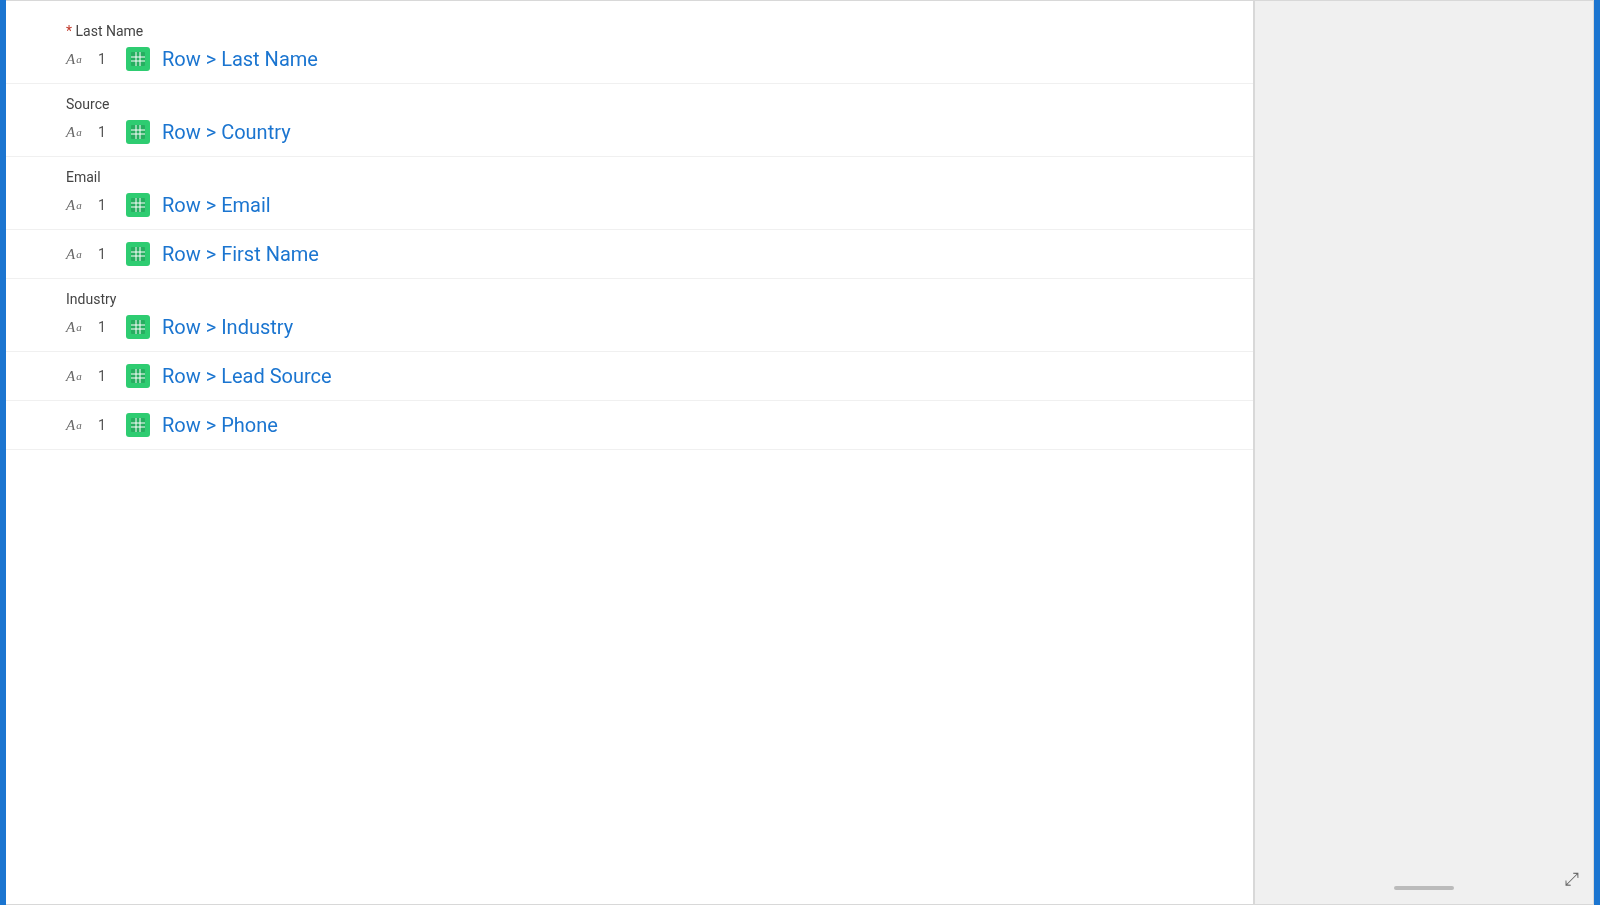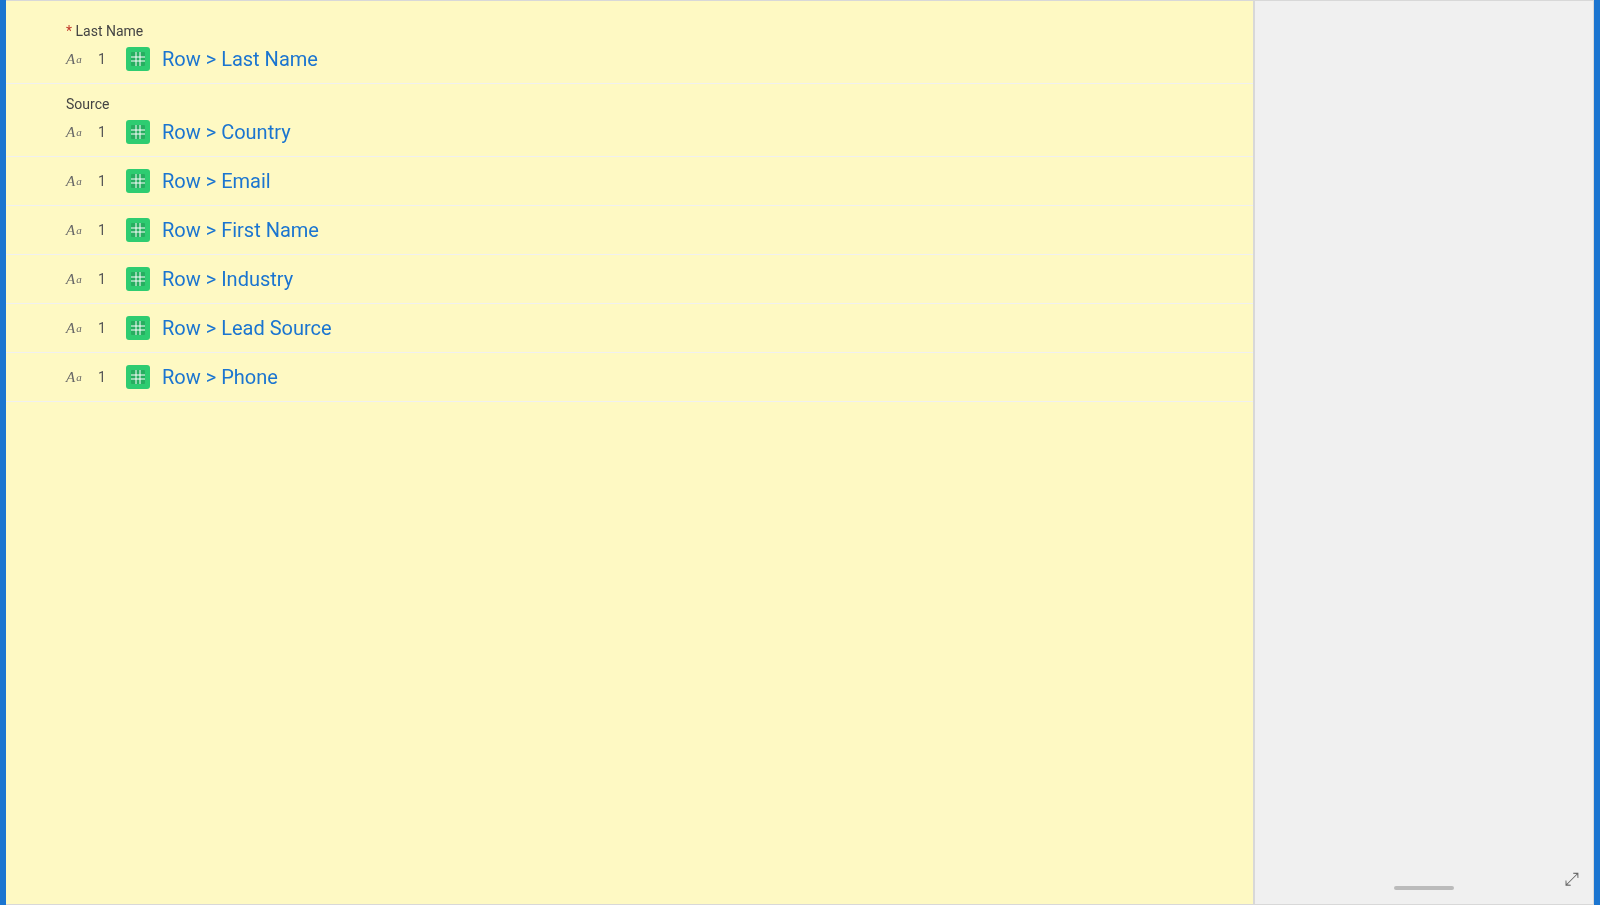--- a/index.html
+++ b/index.html
@@ -25,21 +25,21 @@
     }
 
     .left-border {
       width: 6px;
       background: #1b75d0;
       flex-shrink: 0;
     }
 
     .content-panel {
       flex: 1;
-      background: #fef9c3;
+      background: #ffffff;
       border: 1px solid #d8d8d8;
       border-left: none;
       overflow-y: auto;
       padding: 10px 0 20px 0;
       position: relative;
     }
 
     .right-panel {
       width: 340px;
       background: #f0f0f0;
@@ -195,20 +195,21 @@
     <line x1="1" y1="6" x2="15" y2="6" stroke="white" stroke-width="1"></line>
     <line x1="1" y1="10" x2="15" y2="10" stroke="white" stroke-width="1"></line>
     <line x1="6" y1="1" x2="6" y2="15" stroke="white" stroke-width="1"></line>
     <line x1="10" y1="1" x2="10" y2="15" stroke="white" stroke-width="1"></line>
   </svg>
           </div>
           <a class="field-link" href="#">Row &gt; Country</a>
         </div>
       </div>
       <div class="field-group">
+        <div class="field-label">Email</div>
         <div class="field-row">
           <div class="type-icon">
             <span class="aa-big">A</span>
             <span class="aa-small">a</span>
           </div>
           <span class="row-number">1</span>
           <div class="spreadsheet-icon">
             <svg viewBox="0 0 16 16" fill="none" xmlns="http://www.w3.org/2000/svg">
     <rect x="1" y="1" width="14" height="14" rx="1" fill="#27ae60"></rect>
     <line x1="1" y1="6" x2="15" y2="6" stroke="white" stroke-width="1"></line>
@@ -233,20 +234,21 @@
     <line x1="1" y1="6" x2="15" y2="6" stroke="white" stroke-width="1"></line>
     <line x1="1" y1="10" x2="15" y2="10" stroke="white" stroke-width="1"></line>
     <line x1="6" y1="1" x2="6" y2="15" stroke="white" stroke-width="1"></line>
     <line x1="10" y1="1" x2="10" y2="15" stroke="white" stroke-width="1"></line>
   </svg>
           </div>
           <a class="field-link" href="#">Row &gt; First Name</a>
         </div>
       </div>
       <div class="field-group">
+        <div class="field-label">Industry</div>
         <div class="field-row">
           <div class="type-icon">
             <span class="aa-big">A</span>
             <span class="aa-small">a</span>
           </div>
           <span class="row-number">1</span>
           <div class="spreadsheet-icon">
             <svg viewBox="0 0 16 16" fill="none" xmlns="http://www.w3.org/2000/svg">
     <rect x="1" y="1" width="14" height="14" rx="1" fill="#27ae60"></rect>
     <line x1="1" y1="6" x2="15" y2="6" stroke="white" stroke-width="1"></line>

